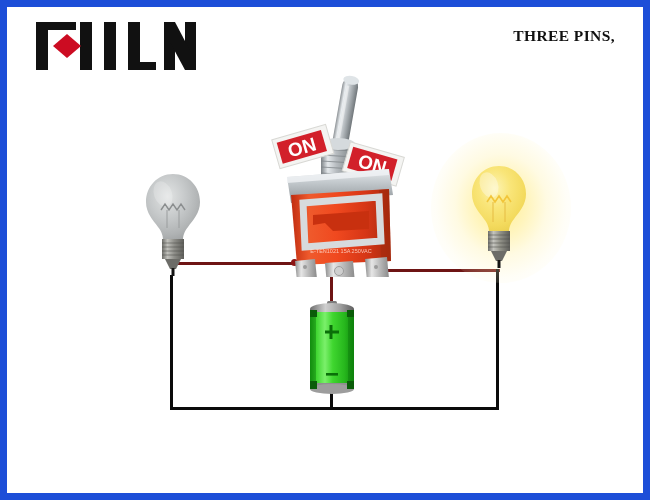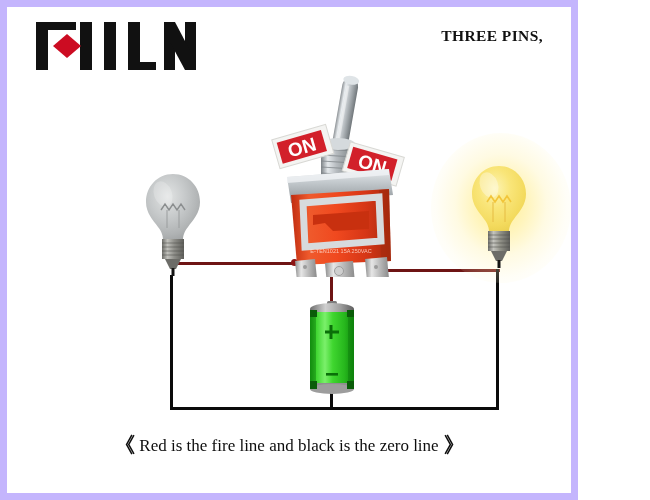--- a/index.html
+++ b/index.html
@@ -5,24 +5,24 @@
   html, body {
     margin: 0;
     padding: 0;
     background: #ffffff;
   }
   body {
     font-family: "Liberation Serif", serif;
   }
   #stage {
     position: relative;
-    width: 578px;
+    width: 650px;
     height: 500px;
     box-sizing: border-box;
-    border: 7px solid #c4b5fd;
+    border: 7px solid #1d4ed8;
     background: #ffffff;
     overflow: hidden;
   }
   #canvas {
     position: absolute;
     inset: 0;
     background: #ffffff;
   }
 
   
@@ -381,18 +381,15 @@
           <path d="M64,198 L92,196 L94,218 L66,220 Z" fill="url(#gPin)"></path>
           <circle cx="78" cy="206" r="4.5" fill="#cfcfcf" stroke="#9d9d9d" stroke-width="1"></circle>
         </g>
         <g>
           <path d="M104,194 L126,192 L128,214 L106,216 Z" fill="url(#gPin)"></path>
           <circle cx="115" cy="202" r="2" fill="#9b9b9b"></circle>
         </g>
       </svg>
     </div>
 
-    <div id="caption">
-      <span class="guil">《</span><span class="cap-text">Red is the fire line and black is the zero line</span><span class="guil">》</span>
-    </div>
 
   </div>
 </div>
 
 </body></html>

